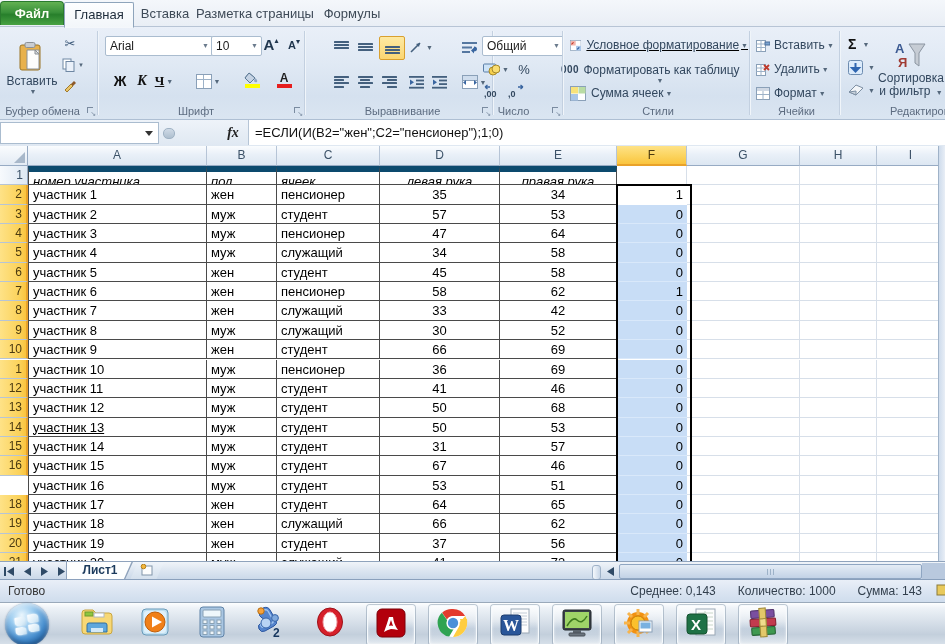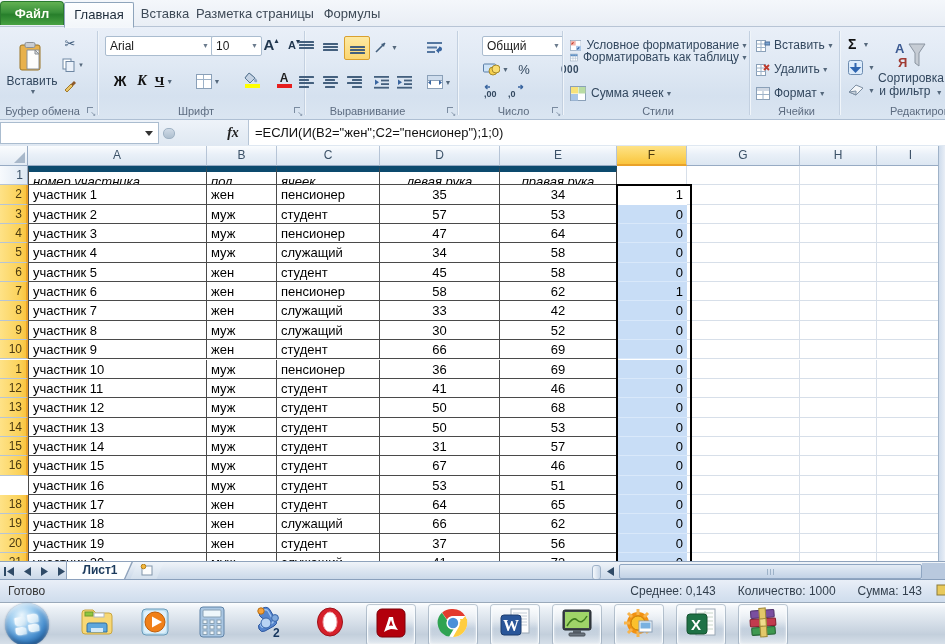--- a/index.html
+++ b/index.html
@@ -219,21 +219,21 @@
       </div>
       <div class="icbtn" style="left:170px;top:43px;width:28px;height:20px;flex-direction:column;">
         <span style="font-size:12px;font-weight:bold;color:#1f1f1f;line-height:12px;">А</span>
         <span style="display:block;width:15px;height:4px;background:#e61e1e;margin-top:0px;"></span>
       </div>
       <span class="rglabel">Шрифт</span>
       <span class="dlauncher"></span>
       <span class="rgsep" style="right:0;"></span>
     </div>
 
-    <div class="rgroup" style="left:290px;width:169px;">
+    <div class="rgroup" style="left:325px;width:169px;">
       <div class="icbtn" style="left:6px;top:11px;width:20px;height:18px;">
           <span class="albox">
             <i style="width: 15px; top: 0px; left: 0px;"></i>
             <i style="width: 15px; top: 3.2px; left: 0px;"></i>
             <i style="width: 15px; top: 6.4px; left: 0px;"></i>
           </span>
         </div>
       <div class="icbtn" style="left:30px;top:11px;width:20px;height:18px;">
           <span class="albox">
             <i style="width: 15px; top: 2px; left: 0px;"></i>
@@ -349,32 +349,32 @@
           <path d="M12 3 l5 0 M17 3 l-2.5 -2 M17 3 l-2.5 2" stroke="#3a66a0" stroke-width="1.3" fill="none"></path>
           <text x="2" y="13" font-size="9" font-weight="bold" fill="#32475e" font-family="sans-serif">,0</text>
         </svg>
       </div>
       <span class="rglabel">Число</span>
       <span class="dlauncher"></span>
       <span class="rgsep" style="right:0;"></span>
     </div>
 
     <div class="rgroup" style="left:565px;width:186px;">
-      <div class="icbtn" style="left:5px;top:8px;width:178px;height:20px;justify-content:flex-start;">
+      <div class="icbtn" style="left:5px;top:8px;width:178px;height:20px;justify-content:flex-start;text-decoration:underline;">
         <svg width="16" height="15" viewBox="0 0 16 15">
           <rect x="0.5" y="0.5" width="15" height="14" fill="#fff" stroke="#8aa0b8"></rect>
           <rect x="1" y="1" width="7" height="6.5" fill="#f4b6ad"></rect>
             <rect x="8.5" y="8" width="7" height="6.5" fill="#aac7ea"></rect>
           <path d="M2 6 l3 -3" stroke="#c0392b" stroke-width="1.5"></path>
             <path d="M10 13 l3 -3" stroke="#2a5c9e" stroke-width="1.5"></path>
         </svg>
         <span class="ribtxt" style="margin-left:5px;">Условное форматирование</span>
         <span class="dd">▼</span>
       </div>
-      <div class="icbtn" style="left:5px;top:20px;width:178px;height:20px;justify-content:flex-start;">
+      <div class="icbtn" style="left:5px;top:36px;width:178px;height:20px;justify-content:flex-start;flex-direction:column;">
         <svg width="16" height="15" viewBox="0 0 16 15">
           <rect x="0.5" y="0.5" width="15" height="14" fill="#fff" stroke="#8aa0b8"></rect>
           <rect x="1" y="1" width="14" height="4" fill="#5b8ec4"></rect>
           <path d="M1 9 h14 M6 1 v13 M11 1 v13" stroke="#9db2c8" stroke-width="1"></path>
         </svg>
         <span class="ribtxt" style="margin-left:5px;">Форматировать как таблицу</span>
         <span class="dd">▼</span>
       </div>
       <div class="icbtn" style="left:5px;top:56px;width:178px;height:20px;justify-content:flex-start;">
         <svg width="16" height="15" viewBox="0 0 16 15">
@@ -603,21 +603,21 @@
         <div class="cell tbl lf leftb" style="left: 28px; width: 179px; top: 252.2px; height: 19.35px;">участник 12</div>
         <div class="cell tbl lf" style="left: 207px; width: 70px; top: 252.2px; height: 19.35px;">муж</div>
         <div class="cell tbl lf" style="left: 277px; width: 103px; top: 252.2px; height: 19.35px;">студент</div>
         <div class="cell tbl ctr" style="left: 380px; width: 120px; top: 252.2px; height: 19.35px;">50</div>
         <div class="cell tbl ctr" style="left: 500px; width: 117px; top: 252.2px; height: 19.35px;">68</div>
         <div class="cell fsel rt" style="left: 617px; width: 70px; top: 252.2px; height: 19.35px;">0</div>
         <div class="cell gl" style="left: 687px; width: 113px; top: 252.2px; height: 19.35px;"></div>
         <div class="cell gl" style="left: 800px; width: 77px; top: 252.2px; height: 19.35px;"></div>
         <div class="cell gl" style="left: 877px; width: 68px; top: 252.2px; height: 19.35px;"></div>
         <div class="rowhd sel" style="top: 271.55px; height: 19.35px;">14</div>
-        <div class="cell tbl lf leftb" style="left: 28px; width: 179px; top: 271.55px; height: 19.35px;">участник 13</div>
+        <div class="cell tbl lf leftb" style="left: 28px; width: 179px; top: 271.55px; height: 19.35px; text-decoration: underline;">участник 13</div>
         <div class="cell tbl lf" style="left: 207px; width: 70px; top: 271.55px; height: 19.35px;">муж</div>
         <div class="cell tbl lf" style="left: 277px; width: 103px; top: 271.55px; height: 19.35px;">студент</div>
         <div class="cell tbl ctr" style="left: 380px; width: 120px; top: 271.55px; height: 19.35px;">50</div>
         <div class="cell tbl ctr" style="left: 500px; width: 117px; top: 271.55px; height: 19.35px;">53</div>
         <div class="cell fsel rt" style="left: 617px; width: 70px; top: 271.55px; height: 19.35px;">0</div>
         <div class="cell gl" style="left: 687px; width: 113px; top: 271.55px; height: 19.35px;"></div>
         <div class="cell gl" style="left: 800px; width: 77px; top: 271.55px; height: 19.35px;"></div>
         <div class="cell gl" style="left: 877px; width: 68px; top: 271.55px; height: 19.35px;"></div>
         <div class="rowhd sel" style="top: 290.9px; height: 19.35px;">15</div>
         <div class="cell tbl lf leftb" style="left: 28px; width: 179px; top: 290.9px; height: 19.35px;">участник 14</div>

